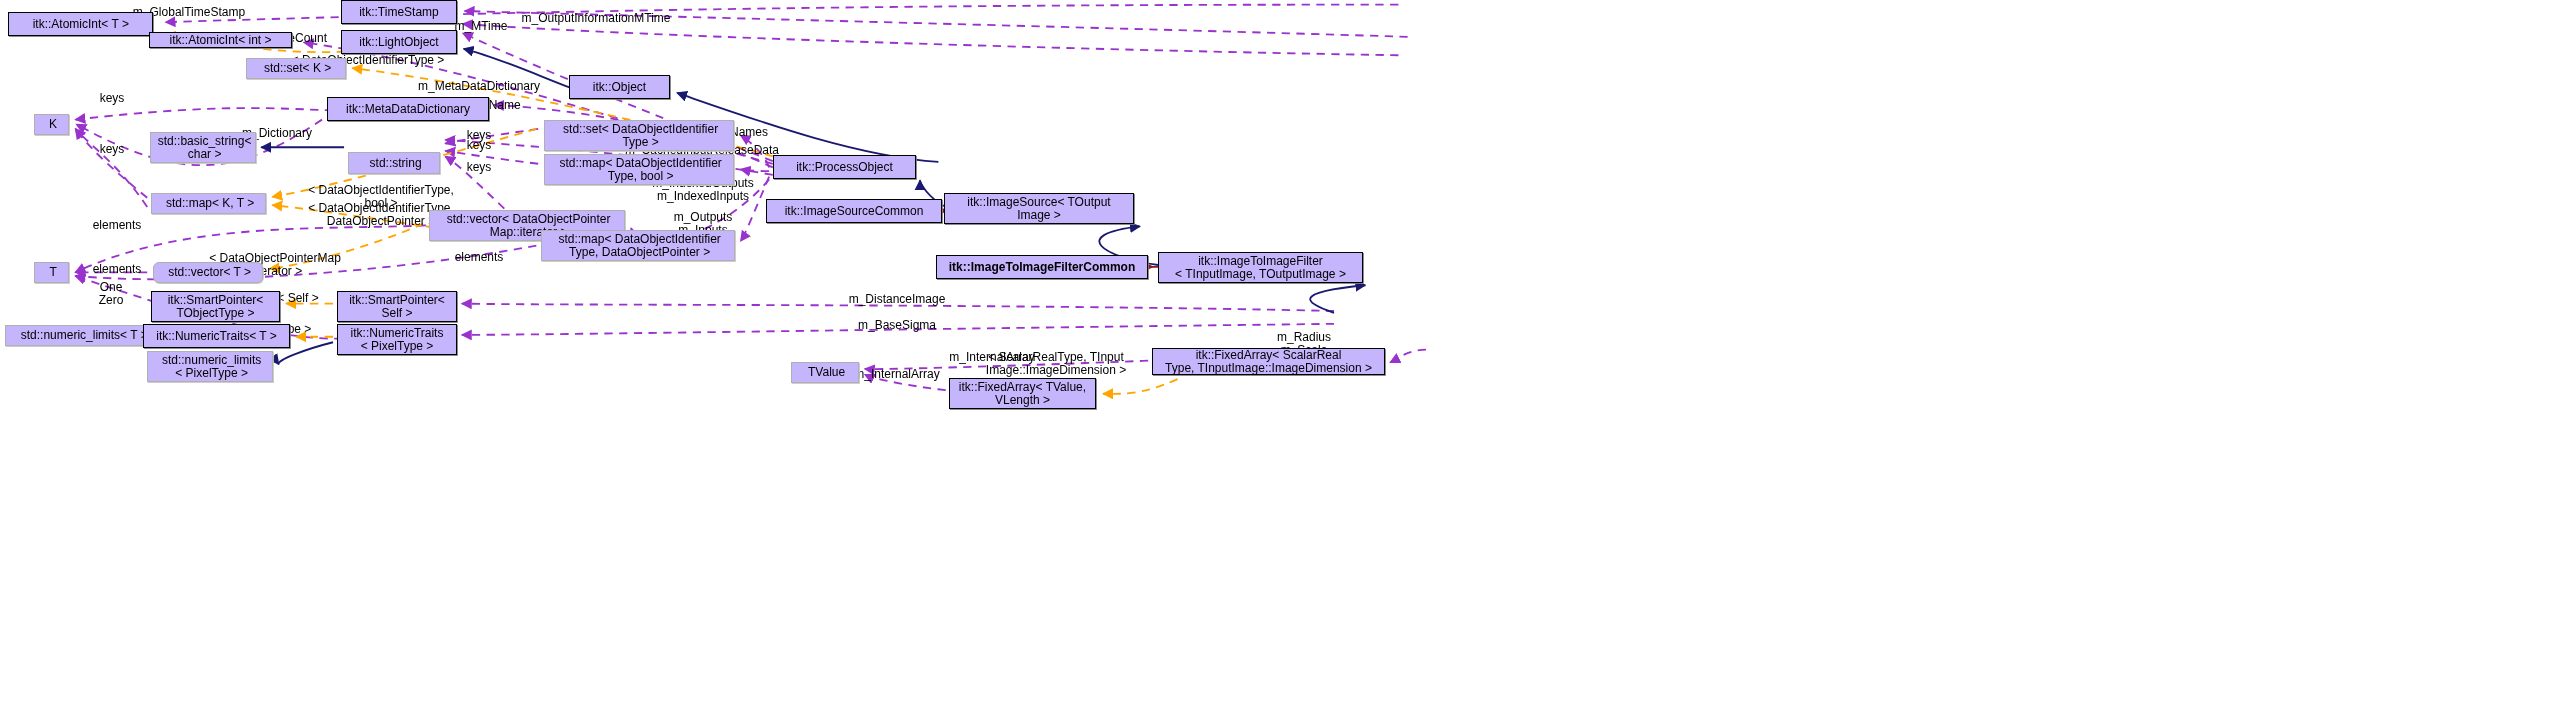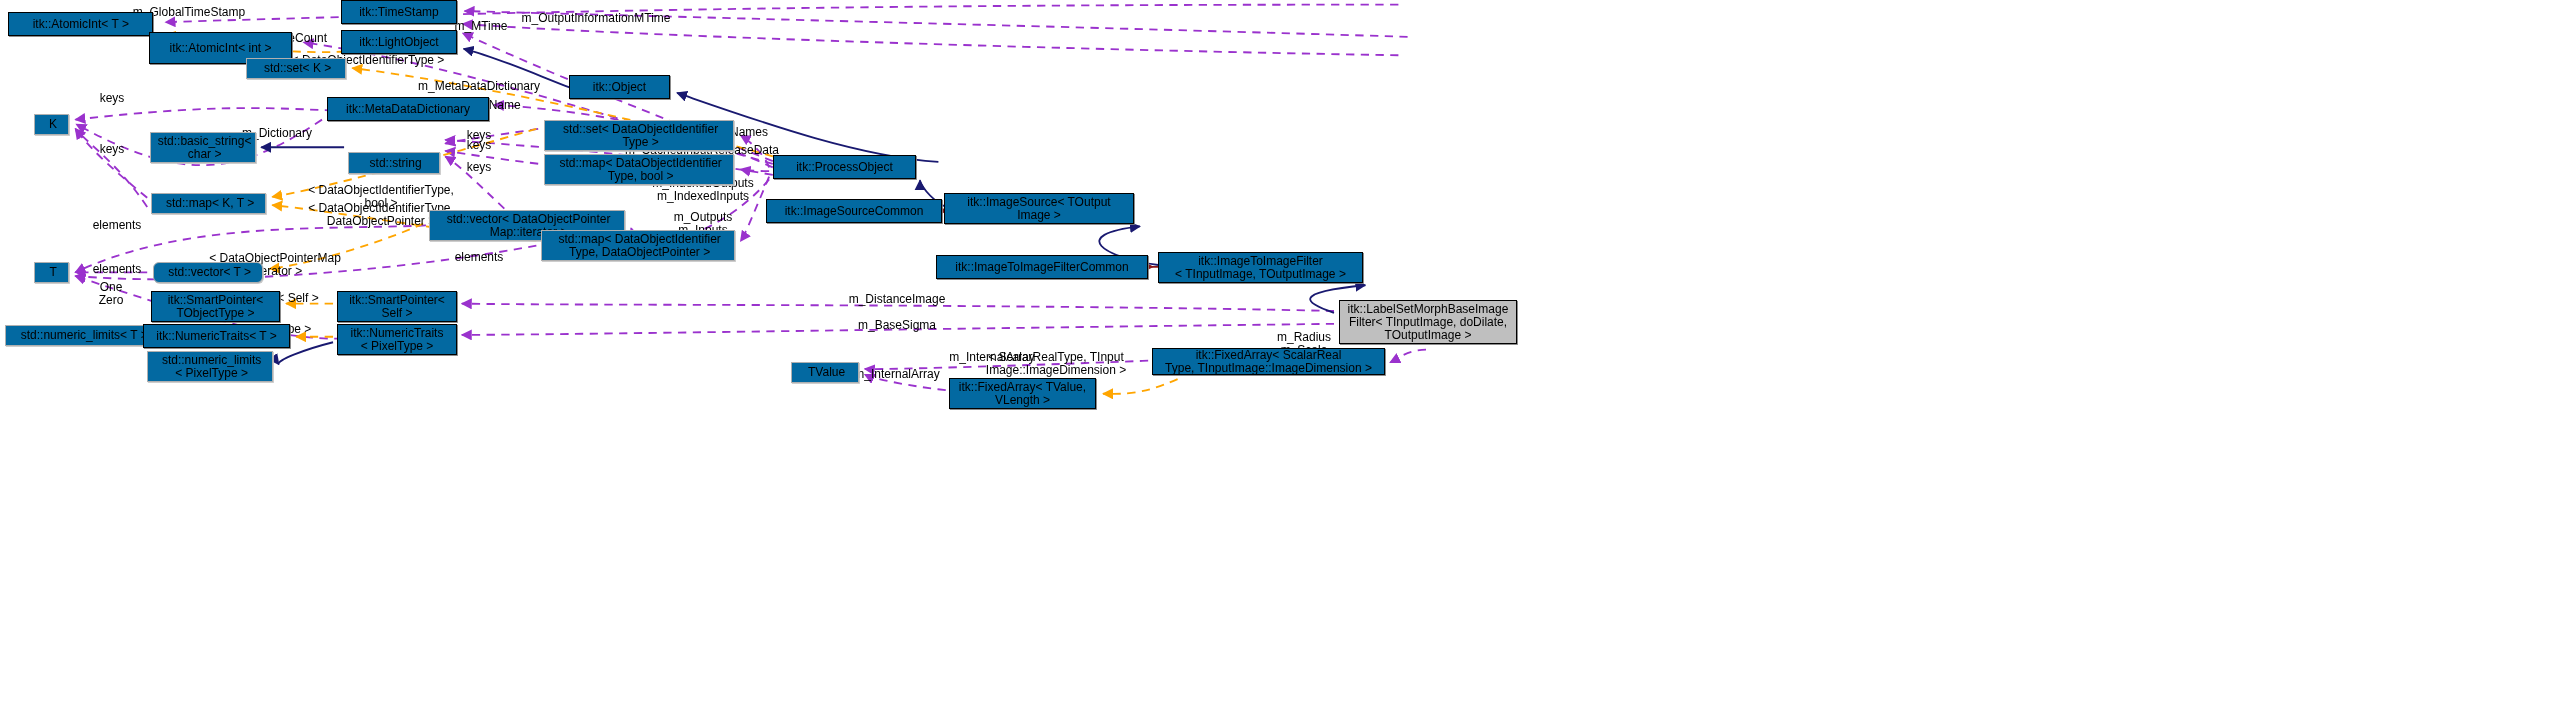--- a/index.html
+++ b/index.html
@@ -26,21 +26,21 @@
   .node {
     position: absolute;
     box-sizing: border-box;
     display: flex;
     align-items: center;
     justify-content: center;
     text-align: center;
     font-size: 12px;
     line-height: 13px;
     color: #000000;
-    background: #0369a1;
+    background: #c4b5fd;
     white-space: pre-line;
     padding: 0.9px 2.8px;
     z-index: 5;
   }
   .node.solid {
     border: 0.9px solid #000000;
     box-shadow: 0.9px 0.9px 0 0 #808080;
   }
   .node.faint {
     border: 0.9px solid #b0b0b0;
@@ -137,21 +137,21 @@
       <path d="M 362,372 C 330,380 300,392 303,396"></path>
     </g>
 
     <g fill="none" stroke="#8b1a1a" stroke-width="2" marker-end="url(#arrow-protected)">
       <path d="M 1259,290 C 1200,290 1150,290 1253,290"></path>
       <path d="M 1026,229 C 1010,229 1000,229 1029,229"></path>
     </g>
   </svg>
 
 <div class="node solid" style="left: 8.3px; top: 12px; width: 145px; height: 24px;">itk::AtomicInt&lt; T &gt;</div>
-    <div class="node solid" style="left: 149px; top: 32px; width: 143px; height: 32px;">itk::AtomicInt&lt; int &gt;</div>
+    <div class="node solid" style="left: 149px; top: 32px; width: 143px; height: 16px;">itk::AtomicInt&lt; int &gt;</div>
     <div class="node solid" style="left: 341px; top: 0px; width: 116px; height: 24px;">itk::TimeStamp</div>
     <div class="node solid" style="left: 341px; top: 30px; width: 116px; height: 24px;">itk::LightObject</div>
     <div class="node faint" style="left: 246px; top: 58px; width: 100px; height: 21px;">std::set&lt; K &gt;</div>
     <div class="node solid" style="left: 569px; top: 75px; width: 101px; height: 24px;">itk::Object</div>
     <div class="node solid" style="left: 327px; top: 97px; width: 162px; height: 24px;">itk::MetaDataDictionary</div>
     <div class="node faint" style="left: 34px; top: 114px; width: 35px; height: 21px;">K</div>
     <div class="node faint" style="left: 150px; top: 132px; width: 106px; height: 31px;">std::basic_string&lt;
 char &gt;</div>
     <div class="node faint" style="left: 348px; top: 152px; width: 92px; height: 22px;">std::string</div>
     <div class="node faint" style="left: 544px; top: 120px; width: 190px; height: 31px;">std::set&lt; DataObjectIdentifier
@@ -162,30 +162,27 @@
     <div class="node faint" style="left: 151px; top: 193px; width: 115px; height: 21px;">std::map&lt; K, T &gt;</div>
     <div class="node solid" style="left: 766px; top: 199px; width: 176px; height: 24px;">itk::ImageSourceCommon</div>
     <div class="node solid" style="left: 944px; top: 193px; width: 190px; height: 31px;">itk::ImageSource&lt; TOutput
 Image &gt;</div>
     <div class="node faint" style="left: 429px; top: 210px; width: 196px; height: 31px;">std::vector&lt; DataObjectPointer
 Map::iterator &gt;</div>
     <div class="node faint" style="left: 541px; top: 230px; width: 194px; height: 31px;">std::map&lt; DataObjectIdentifier
 Type, DataObjectPointer &gt;</div>
     <div class="node faint" style="left: 34px; top: 262px; width: 35px; height: 21px;">T</div>
     <div class="node faint" style="left: 153px; top: 262px; width: 110px; height: 21px; border-radius: 6px;">std::vector&lt; T &gt;</div>
-    <div class="node solid" style="left: 936px; top: 255px; width: 212px; height: 24px;">itk::ImageToImageFilterCommon</div>
+    <div class="node solid" style="left: 936px; top: 255px; width: 212px; height: 24px; font-weight: bold;">itk::ImageToImageFilterCommon</div>
     <div class="node solid" style="left: 1158px; top: 252px; width: 205px; height: 31px;">itk::ImageToImageFilter
 &lt; TInputImage, TOutputImage &gt;</div>
     <div class="node solid" style="left: 151px; top: 291px; width: 129px; height: 31px;">itk::SmartPointer&lt;
 TObjectType &gt;</div>
     <div class="node solid" style="left: 337px; top: 291px; width: 120px; height: 31px;">itk::SmartPointer&lt;
 Self &gt;</div>
-    <div class="node highlight" style="left: 1339px; top: 300px; width: 178px; height: 44px;">itk::LabelSetMorphBaseImage
-Filter&lt; TInputImage, doDilate,
-TOutputImage &gt;</div>
     <div class="node faint" style="left: 4.6px; top: 325px; width: 156px; height: 21px;">std::numeric_limits&lt; T &gt;</div>
     <div class="node solid" style="left: 143px; top: 324px; width: 147px; height: 24px;">itk::NumericTraits&lt; T &gt;</div>
     <div class="node solid" style="left: 337px; top: 324px; width: 120px; height: 31px;">itk::NumericTraits
 &lt; PixelType &gt;</div>
     <div class="node faint" style="left: 147px; top: 351px; width: 126px; height: 31px;">std::numeric_limits
 &lt; PixelType &gt;</div>
     <div class="node solid" style="left: 1152px; top: 348px; width: 233px; height: 27px;">itk::FixedArray&lt; ScalarReal
 Type, TInputImage::ImageDimension &gt;</div>
     <div class="node faint" style="left: 791px; top: 362px; width: 68px; height: 21px;">TValue</div>
     <div class="node solid" style="left: 949px; top: 378px; width: 147px; height: 31px;">itk::FixedArray&lt; TValue,

